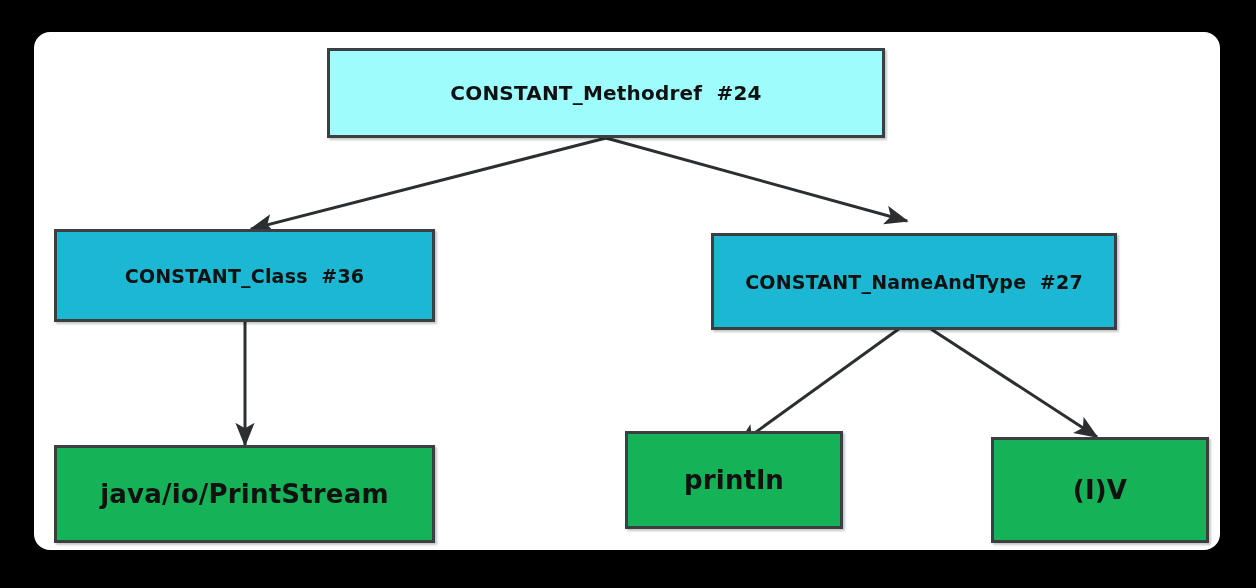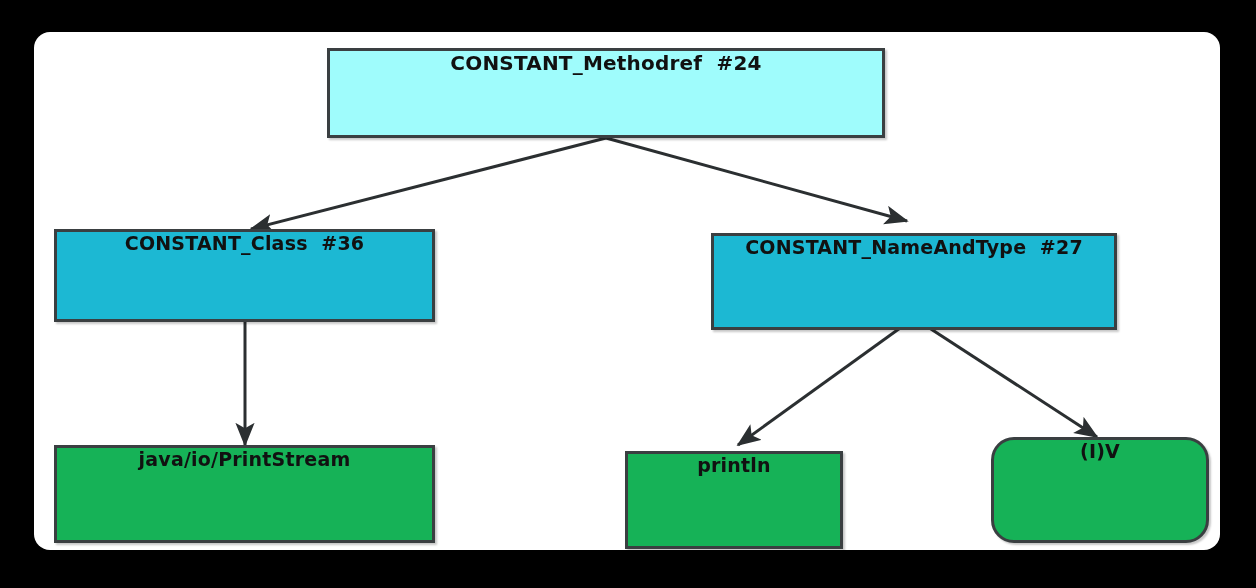--- a/index.html
+++ b/index.html
@@ -35,39 +35,39 @@
     top: 0;
     width: 1186px;
     height: 518px;
     pointer-events: none;
   }
   .node {
     position: absolute;
     box-sizing: border-box;
     border: 3px solid #3a3f41;
     display: flex;
-    align-items: flex-start;
+    align-items: center;
     justify-content: center;
     text-align: center;
     color: #111111;
     font-weight: bold;
     letter-spacing: 0.2px;
     box-shadow: 2px 2px 2px rgba(0,0,0,0.22);
   }
   .node-root {
     background: #9ffcfc;
     font-size: 20px;
   }
   .node-mid {
     background: #1cb8d3;
     font-size: 19px;
   }
   .node-leaf {
     background: #16b257;
-    font-size: 19px;
+    font-size: 26px;
   }
   .node-label {
     white-space: pre;
     padding: 0 8px;
   }
 </style>
 </head>
 <body>
 
 <div id="stage">
@@ -92,21 +92,21 @@
         </div>
         <div class="node node-mid" style="left: 20px; top: 197px; width: 381px; height: 93px; background: rgb(28, 184, 211); border-color: rgb(58, 63, 65);">
           <span class="node-label">CONSTANT_Class  #36</span>
         </div>
         <div class="node node-mid" style="left: 677px; top: 201px; width: 406px; height: 97px; background: rgb(28, 184, 211); border-color: rgb(58, 63, 65);">
           <span class="node-label">CONSTANT_NameAndType  #27</span>
         </div>
         <div class="node node-leaf" style="left: 20px; top: 413px; width: 381px; height: 98px; background: rgb(22, 178, 87); border-color: rgb(58, 63, 65);">
           <span class="node-label">java/io/PrintStream</span>
         </div>
-        <div class="node node-leaf" style="left: 591px; top: 419px; width: 218px; height: 98px; background: rgb(22, 178, 87); border-color: rgb(58, 63, 65);">
+        <div class="node node-leaf" style="left: 591px; top: 399px; width: 218px; height: 98px; background: rgb(22, 178, 87); border-color: rgb(58, 63, 65);">
           <span class="node-label">println</span>
         </div>
-        <div class="node node-leaf" style="left: 957px; top: 405px; width: 218px; height: 106px; background: rgb(22, 178, 87); border-color: rgb(58, 63, 65); border-radius: 23px;">
+        <div class="node node-leaf" style="left: 957px; top: 405px; width: 218px; height: 106px; background: rgb(22, 178, 87); border-color: rgb(58, 63, 65);">
           <span class="node-label">(I)V</span>
         </div>
       </div>
   </div>
 </div>
 
 </body></html>

